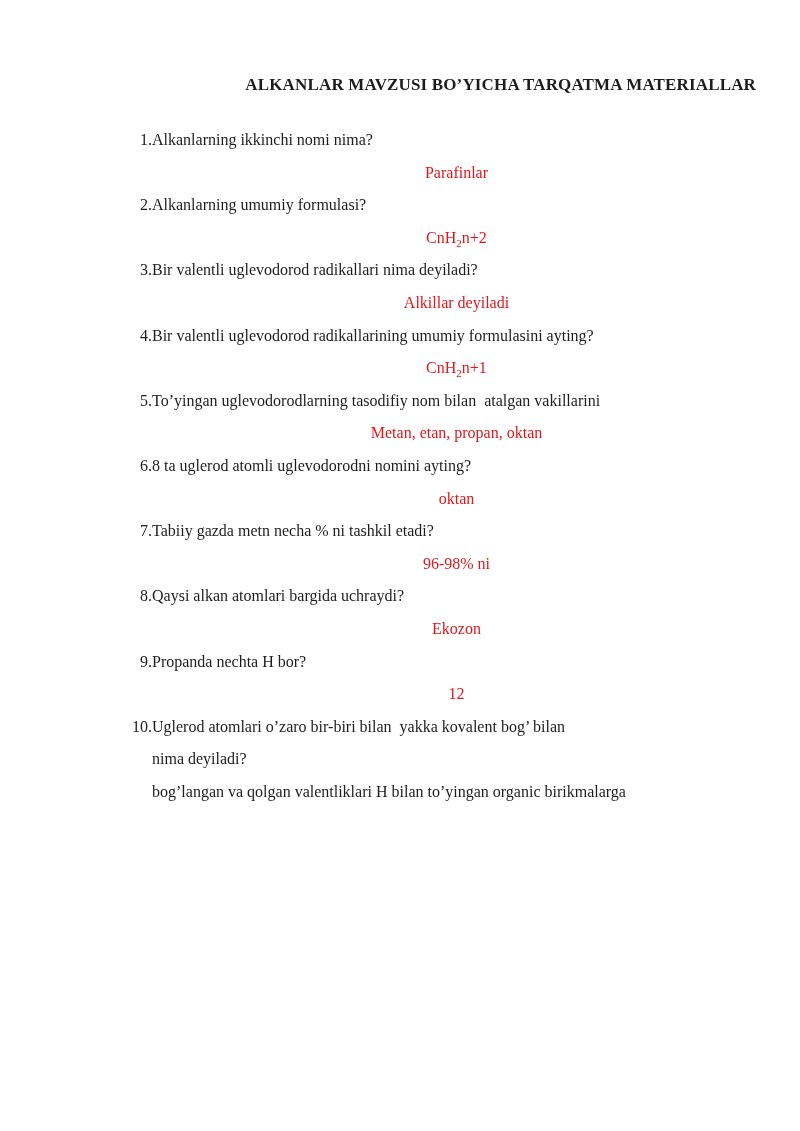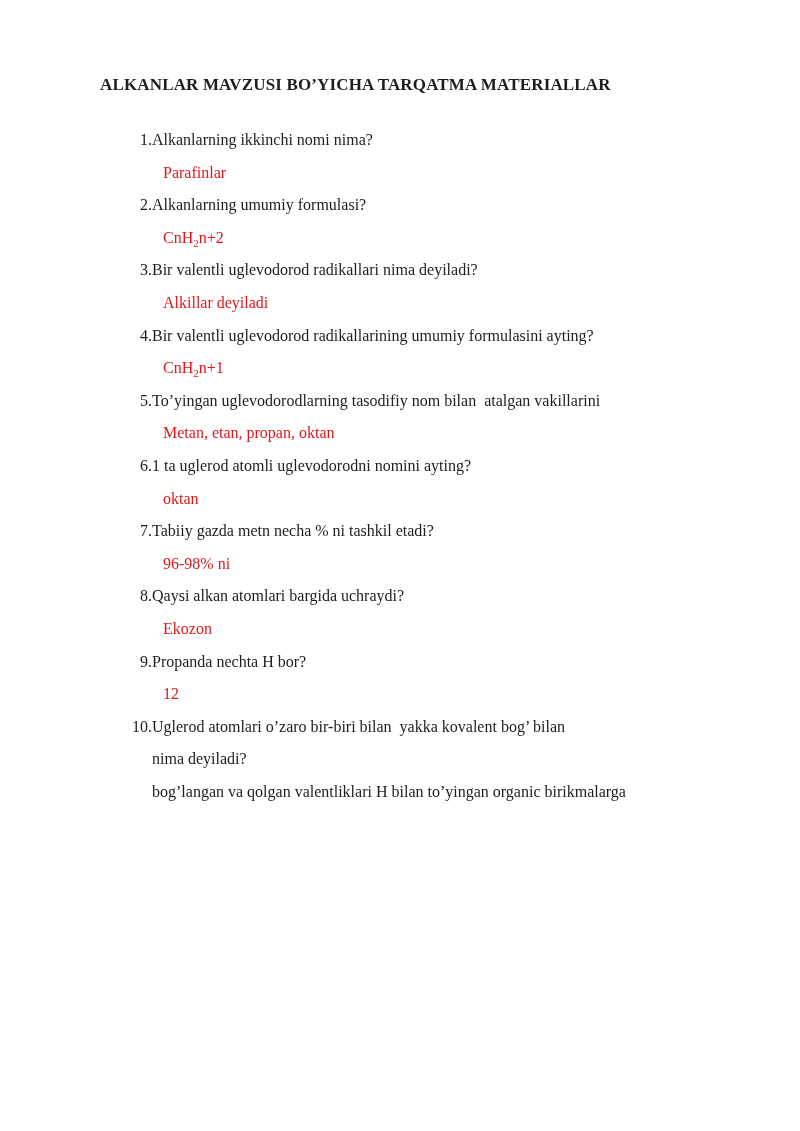--- a/index.html
+++ b/index.html
@@ -18,21 +18,21 @@
     height: 1131px;
     padding-top: 72px;
     background: var(--page-bg, #ffffff);
     font-family: "Liberation Serif", "DejaVu Serif", serif;
     color: var(--text-color, #1d1d1d);
   }
   .title {
     font-size: 17px;
     font-weight: 700;
     line-height: 26px;
-    text-align: left;
+    text-align: right;
     letter-spacing: 0.15px;
     margin: 0 44px 26px 100px;
     color: var(--text-color, #1d1d1d);
   }
   .qa-list {
     margin-left: 130px;
     margin-right: 50px;
     font-size: 16px;
     line-height: 32.6px;
   }
@@ -49,20 +49,21 @@
     flex: 1;
     min-width: 0;
   }
   .qa-qline {
     white-space: pre-wrap;
   }
   .qa-answer {
     margin-left: 33px;
     color: var(--answer-color, #e0181d);
     white-space: pre-wrap;
+    text-align: center;
   }
   .qa-answer sub {
     font-size: 11px;
     line-height: 0;
   }
 </style>
 </head>
 <body>
 
 <div class="page">
@@ -115,21 +116,21 @@
             <div class="qa-qline">To’yingan uglevodorodlarning tasodifiy nom bilan  atalgan vakillarini</div>
           </div>
     </div>
     <div class="qa-answer"><span>Metan, etan, propan, oktan</span></div>
   </div>
 
   <div class="qa-item">
     <div class="qa-row">
       <div class="qa-num">6.</div>
       <div class="qa-qlines">
-            <div class="qa-qline">1 ta uglerod atomli uglevodorodni nomini ayting?</div>
+            <div class="qa-qline">8 ta uglerod atomli uglevodorodni nomini ayting?</div>
           </div>
     </div>
     <div class="qa-answer"><span>oktan</span></div>
   </div>
 
   <div class="qa-item">
     <div class="qa-row">
       <div class="qa-num">7.</div>
       <div class="qa-qlines">
             <div class="qa-qline">Tabiiy gazda metn necha % ni tashkil etadi?</div>

